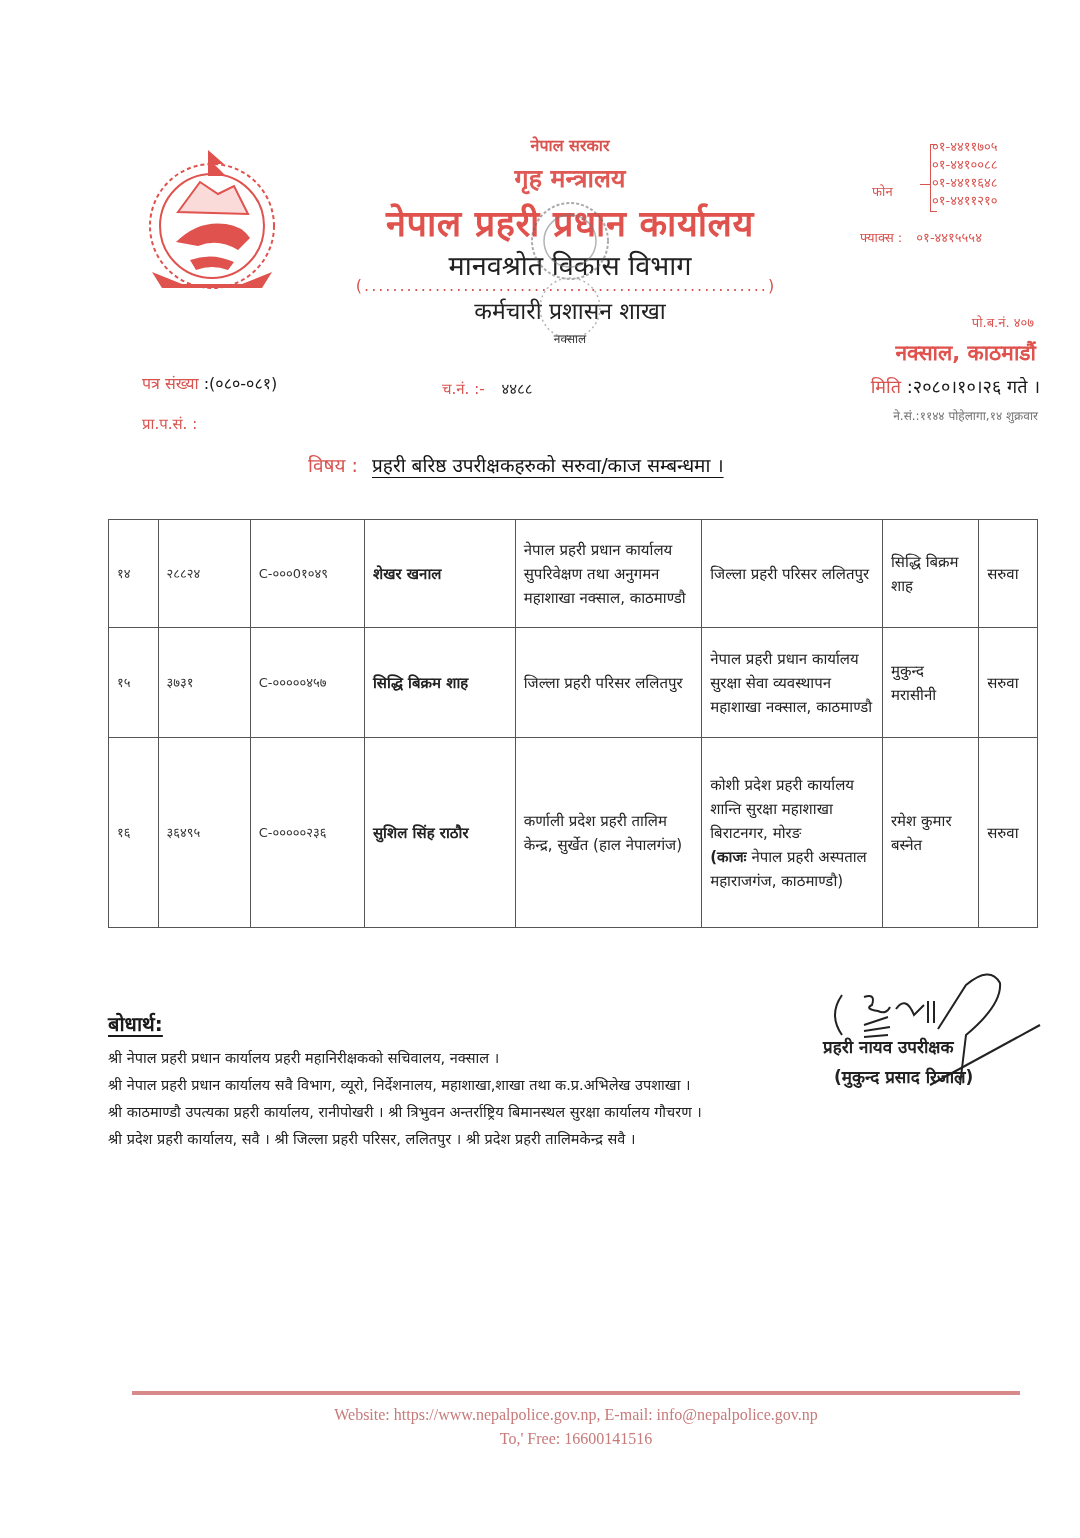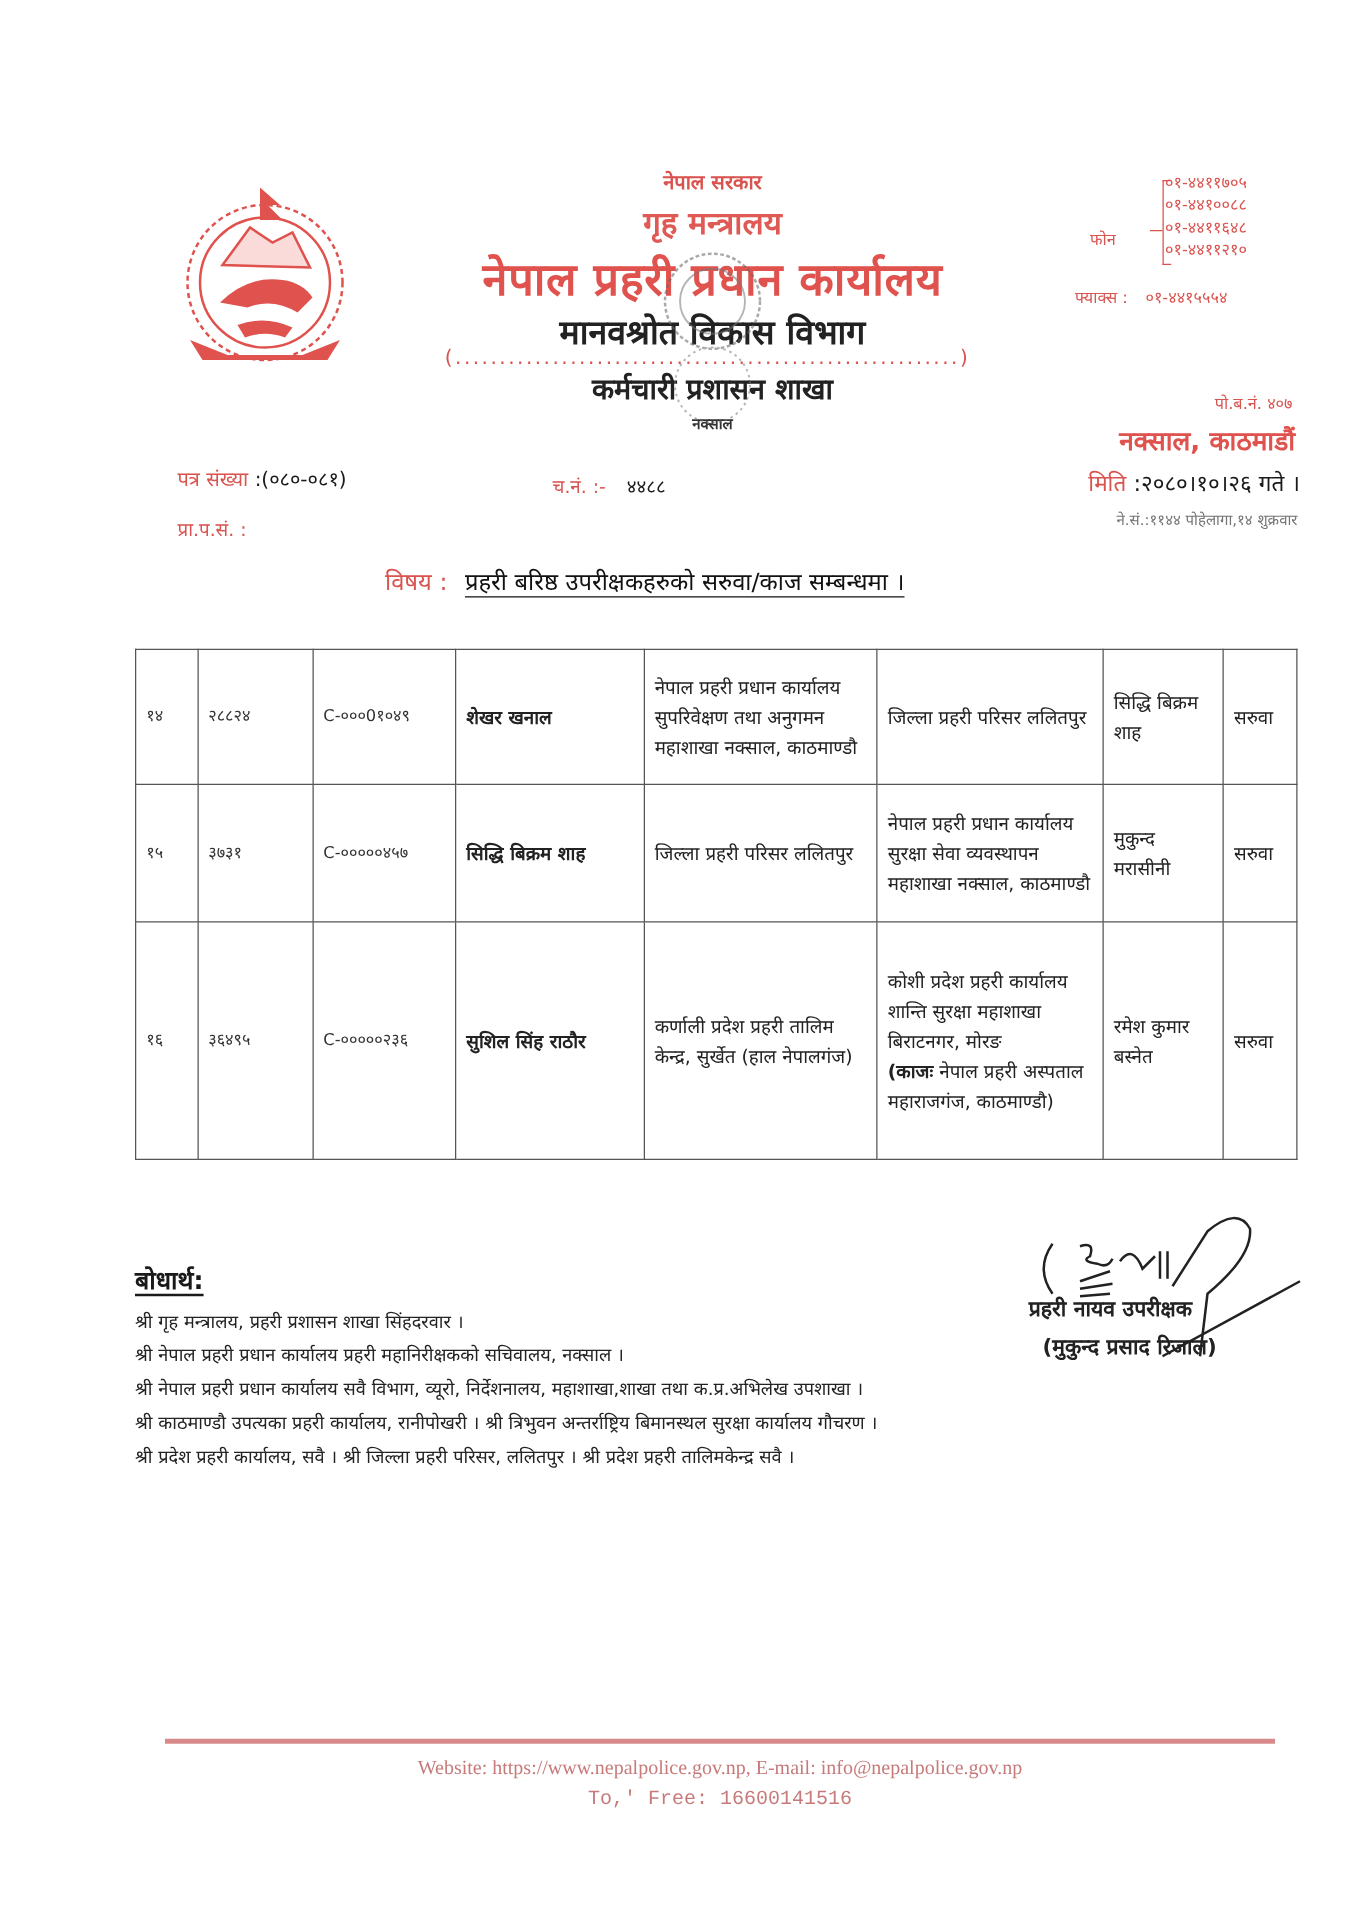--- a/index.html
+++ b/index.html
@@ -4,21 +4,21 @@
 <style>
   html, body { margin: 0; padding: 0; background: #ffffff; }
   body { width: 1080px; height: 1538px; position: relative; overflow: hidden;
          font-family: "DejaVu Sans", "Liberation Sans", sans-serif; color: #1a1a1a; }
   .abs { position: absolute; }
 
   
   #emblem { left: 138px; top: 142px; width: 148px; height: 168px; }
 
   
-  .hdr-center { left: 300px; width: 540px; text-align: center; font-weight: bold; }
+  .hdr-center { left: 300px; width: 540px; text-align: center; }
   #gov { top: 134px; font-size: 16px; font-weight: bold; color: #d9534f; }
   #ministry { top: 160px; font-size: 25px; font-weight: bold; color: #e05a55; }
   #office { top: 198px; font-size: 36px; font-weight: bold; color: #e0524d; letter-spacing: 0.5px; }
   #dept { top: 246px; font-size: 27px; color: #222; }
   #dots { top: 276px; left: 336px; width: 460px; font-size: 16px; color: #d9534f; text-align: center; letter-spacing: 2px; }
   #branch { top: 294px; font-size: 23px; color: #222; }
   #loc-small { top: 330px; font-size: 12px; color: #333; }
 
   
   #stamp { left: 505px; top: 196px; width: 130px; height: 150px; opacity: 0.55; }
@@ -67,21 +67,21 @@
   #sig { left: 820px; top: 965px; width: 230px; height: 130px; }
   #sig-svg { position: absolute; left: 0; top: 0; }
   #sig-title { position: absolute; left: 3px; top: 70px; font-size: 17px; font-weight: bold; color: #222; }
   #sig-name { position: absolute; left: 14px; top: 100px; font-size: 17px; font-weight: bold; color: #222; }
 
   
   #footer-line { left: 132px; top: 1391px; width: 888px; height: 4px; background: #d88a8a; }
   #footer-web { left: 132px; top: 1406px; width: 888px; text-align: center;
                 font-family: "Liberation Serif", "DejaVu Serif", serif; font-size: 16px; color: #c77a7a; }
   #footer-toll { left: 132px; top: 1430px; width: 888px; text-align: center;
-                 font-family: Liberation Mono, monospace; font-size: 16px; color: #c77a7a; }
+                 font-family: Liberation Serif, serif; font-size: 16px; color: #c77a7a; }
 </style>
 </head>
 <body>
 
 <div class="abs" id="emblem">
   <svg width="148" height="168" viewBox="0 0 148 168">
     <g fill="none" stroke="#e0524d" stroke-width="2">
       <circle cx="74" cy="84" r="62" stroke-dasharray="4 3"></circle>
       <circle cx="74" cy="84" r="52"></circle>
     </g>
@@ -183,21 +183,20 @@
     </td>
     <td class="c6">रमेश कुमार बस्नेत</td>
     <td class="c7">सरुवा</td>
   </tr>
 </tbody>
   </table>
 
 <div class="abs" id="cc">
   <div id="cc-title">बोधार्थ:</div>
   <ul id="cc-list">
-    <li>श्री गृह मन्त्रालय, प्रहरी प्रशासन शाखा सिंहदरवार ।</li>
     <li>श्री नेपाल प्रहरी प्रधान कार्यालय प्रहरी महानिरीक्षकको सचिवालय, नक्साल ।</li>
     <li>श्री नेपाल प्रहरी प्रधान कार्यालय सवै विभाग, व्यूरो, निर्देशनालय, महाशाखा,शाखा तथा क.प्र.अभिलेख उपशाखा ।</li>
     <li>श्री काठमाण्डौ उपत्यका प्रहरी कार्यालय, रानीपोखरी । श्री त्रिभुवन अन्तर्राष्ट्रिय बिमानस्थल सुरक्षा कार्यालय गौचरण ।</li>
     <li>श्री प्रदेश प्रहरी कार्यालय, सवै । श्री जिल्ला प्रहरी परिसर, ललितपुर । श्री प्रदेश प्रहरी तालिमकेन्द्र सवै ।</li>
   </ul>
 </div>
 
 <div class="abs" id="sig">
   <svg id="sig-svg" width="230" height="130" viewBox="0 0 230 130">
     <g fill="none" stroke="#222" stroke-width="2">

